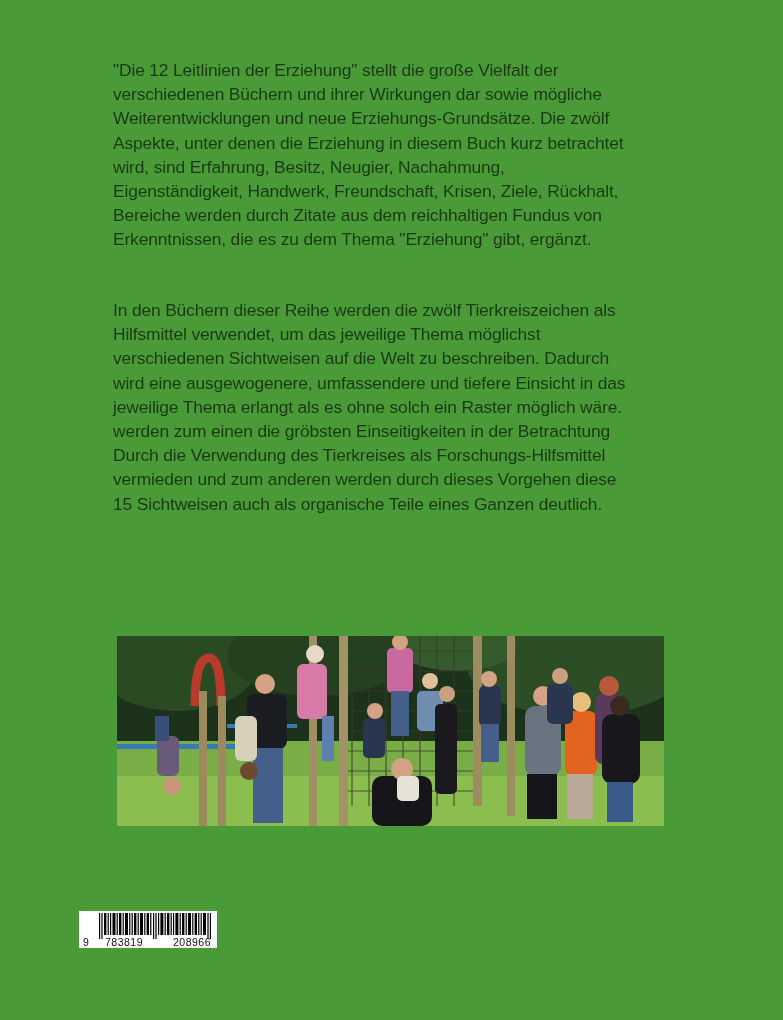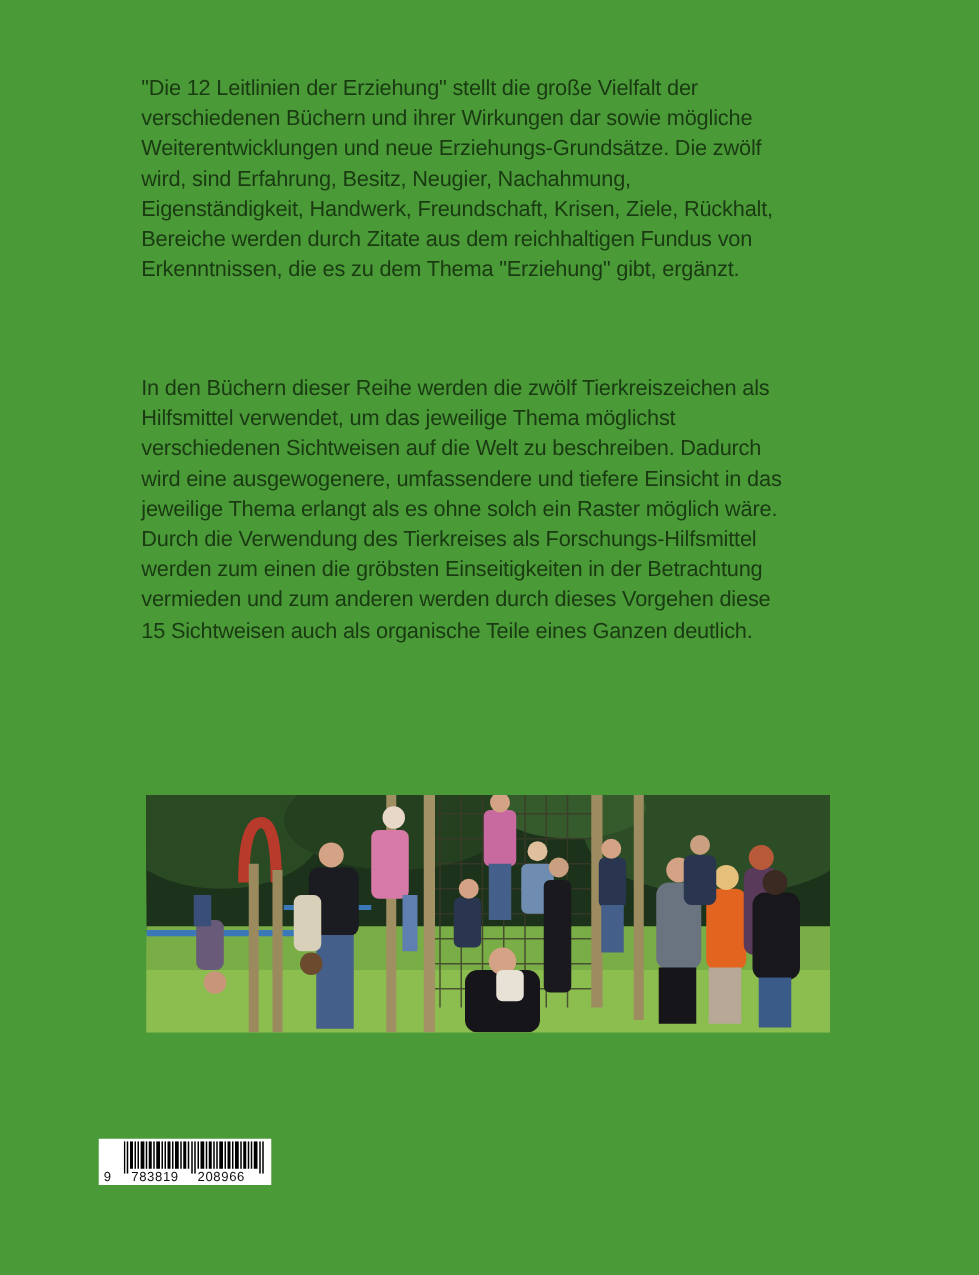--- a/index.html
+++ b/index.html
@@ -39,45 +39,46 @@
       background: #ffffff;
     }
     .barcode .bars { position: absolute; left: 20px; top: 2px; width: 115px; height: 26px; }
     .barcode .digits {
       position: absolute; left: 0; top: 26px; width: 138px; height: 11px;
       font-family: "Liberation Sans", sans-serif;
       font-size: 10.5px; line-height: 11px; color: #111;
     }
     .barcode .d-lead { position: absolute; left: 4px; }
     .barcode .d-left { position: absolute; left: 26px; letter-spacing: 0.5px; }
-    .barcode .d-right { position: absolute; left: 79px; letter-spacing: 0.5px; }
+    .barcode .d-right { position: absolute; left: 94px; letter-spacing: 0.5px; }
   </style>
 </head>
 <body>
 
 <div>
 
   <div class="text-block" id="para1">
     <span class="line">"Die 12 Leitlinien der Erziehung" stellt die große Vielfalt der</span>
     <span class="line">verschiedenen Büchern und ihrer Wirkungen dar sowie mögliche</span>
     <span class="line">Weiterentwicklungen und neue Erziehungs-Grundsätze. Die zwölf</span>
+    <span class="line">Aspekte, unter denen die Erziehung in diesem Buch kurz betrachtet</span>
     <span class="line">wird, sind Erfahrung, Besitz, Neugier, Nachahmung,</span>
     <span class="line">Eigenständigkeit, Handwerk, Freundschaft, Krisen, Ziele, Rückhalt,</span>
     <span class="line">Bereiche werden durch Zitate aus dem reichhaltigen Fundus von</span>
     <span class="line">Erkenntnissen, die es zu dem Thema "Erziehung" gibt, ergänzt.</span>
   </div>
 
   <div class="text-block" id="para2">
     <span class="line">In den Büchern dieser Reihe werden die zwölf Tierkreiszeichen als</span>
     <span class="line">Hilfsmittel verwendet, um das jeweilige Thema möglichst</span>
     <span class="line">verschiedenen Sichtweisen auf die Welt zu beschreiben. Dadurch</span>
     <span class="line">wird eine ausgewogenere, umfassendere und tiefere Einsicht in das</span>
     <span class="line">jeweilige Thema erlangt als es ohne solch ein Raster möglich wäre.</span>
+    <span class="line">werden zum einen die gröbsten Einseitigkeiten in der Betrachtung</span>
     <span class="line">Durch die Verwendung des Tierkreises als Forschungs-Hilfsmittel</span>
-    <span class="line">werden zum einen die gröbsten Einseitigkeiten in der Betrachtung</span>
     <span class="line">vermieden und zum anderen werden durch dieses Vorgehen diese</span>
     <span class="line">15 Sichtweisen auch als organische Teile eines Ganzen deutlich.</span>
   </div>
 
   <div class="photo" title="Group photo of children and adults on a playground climbing frame with rope net, trees and grass lawn">
     <svg width="547" height="190" viewBox="0 0 547 190">
 
       <rect x="0" y="0" width="547" height="110" fill="#1c321a"></rect>
       <ellipse cx="60" cy="30" rx="80" ry="45" fill="#2a4a24"></ellipse>
       <ellipse cx="200" cy="20" rx="90" ry="40" fill="#24401f"></ellipse>

